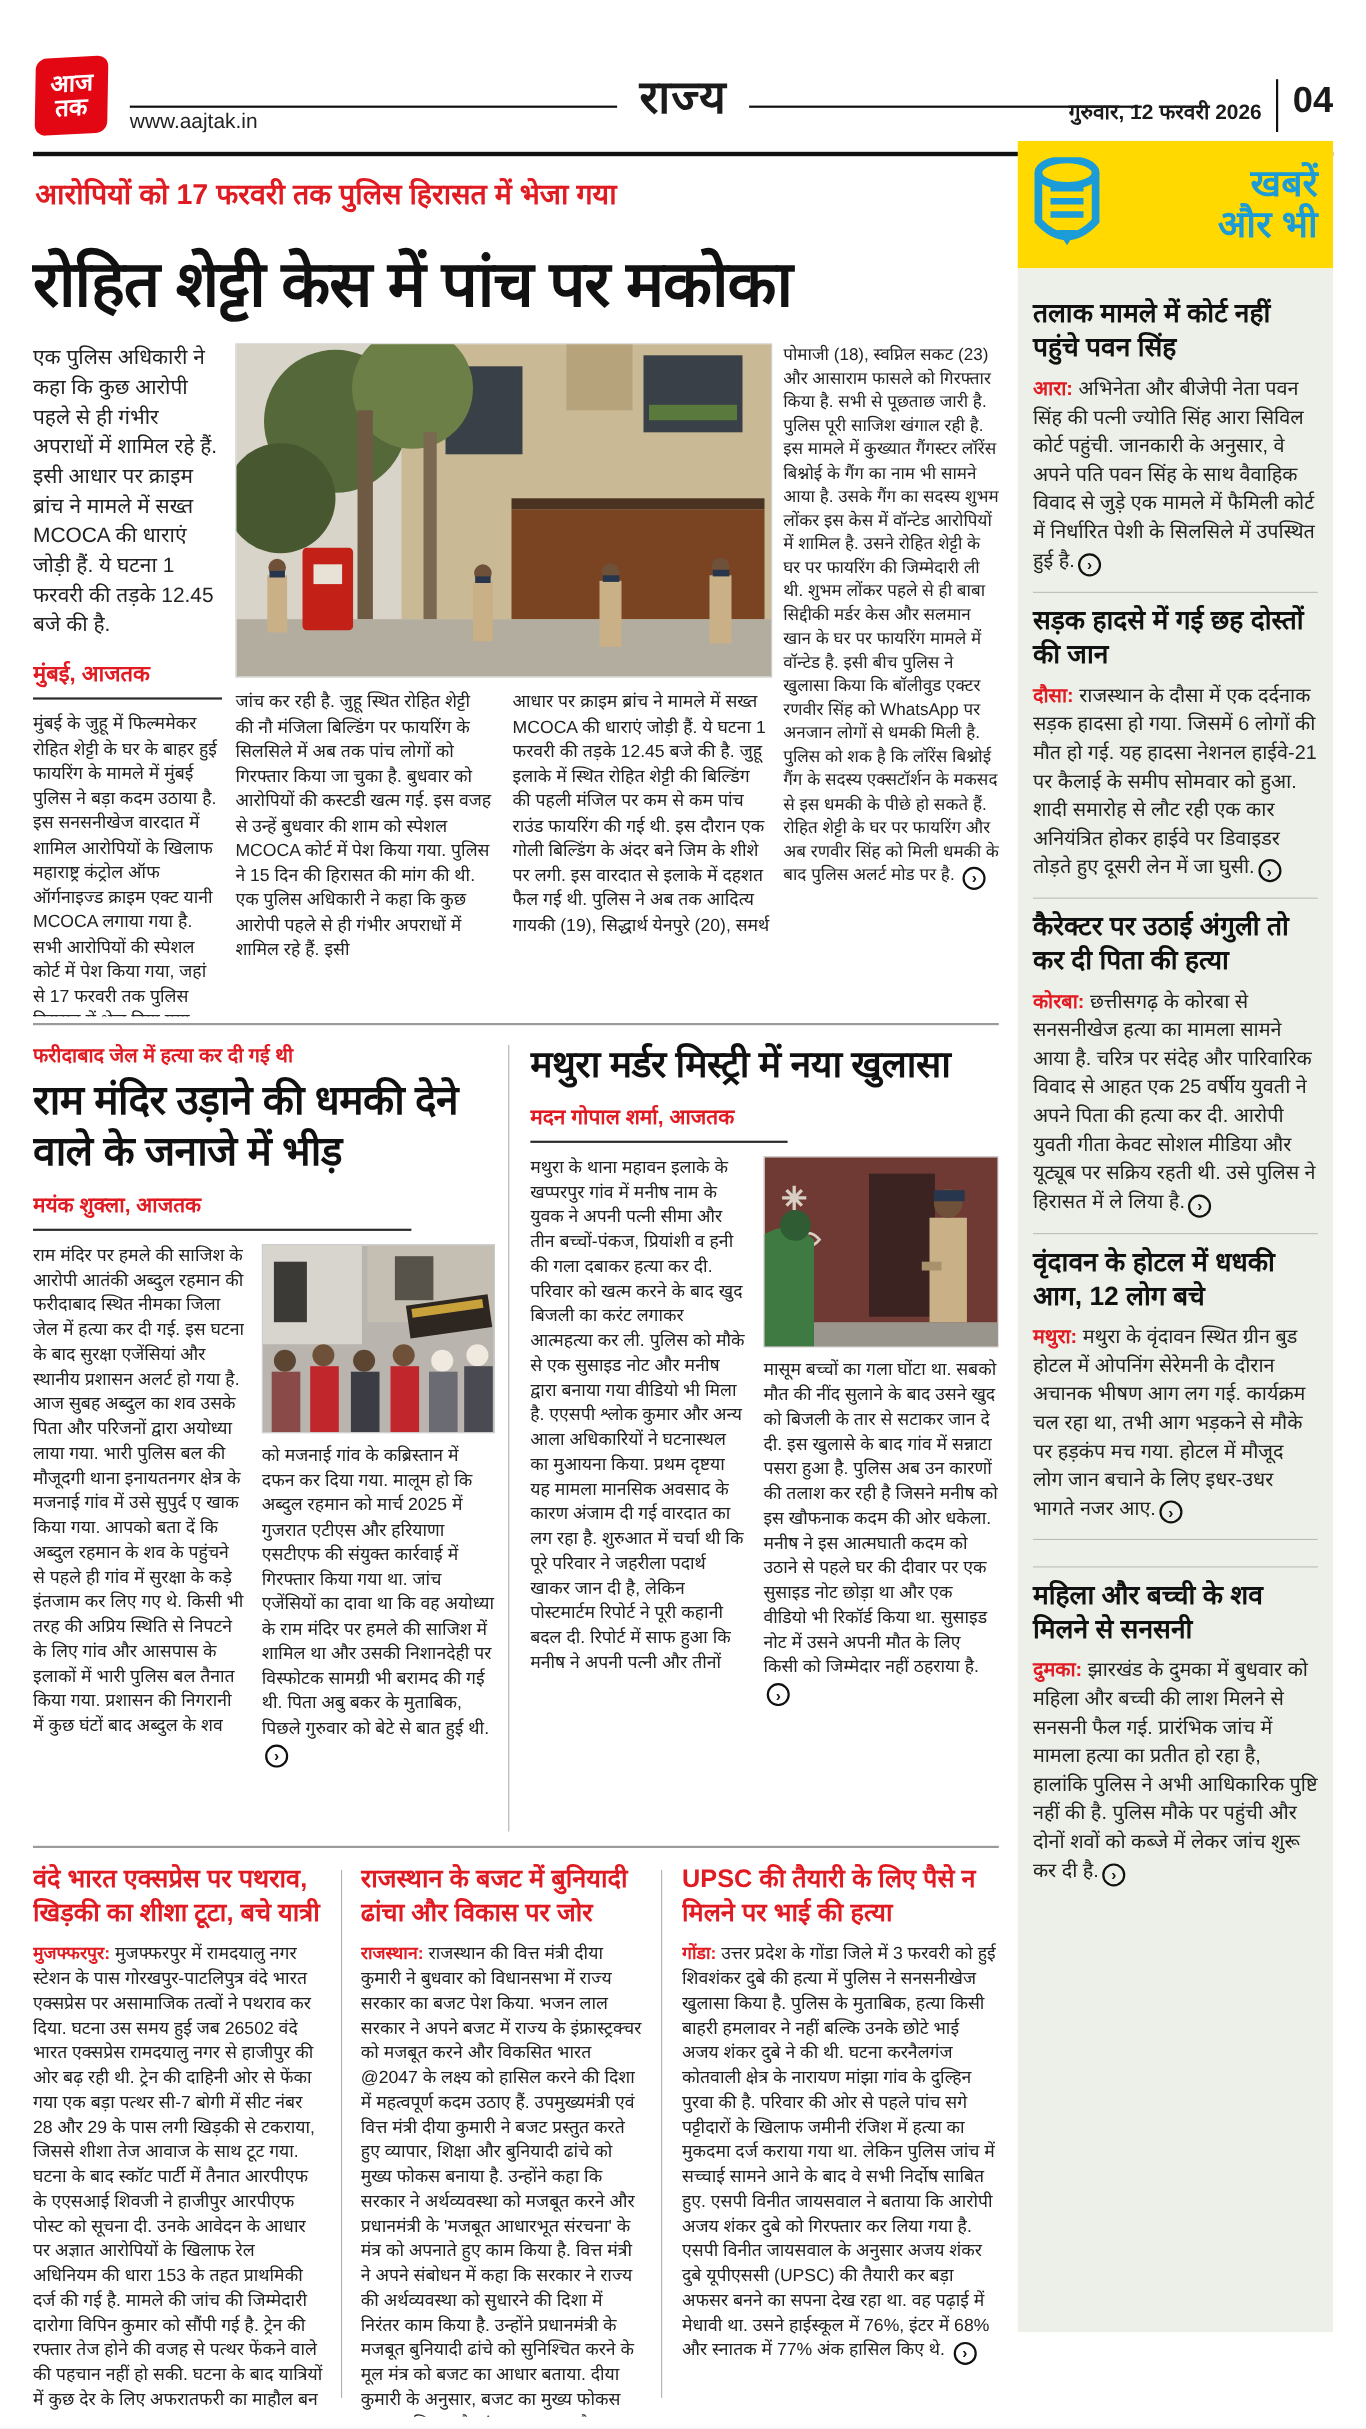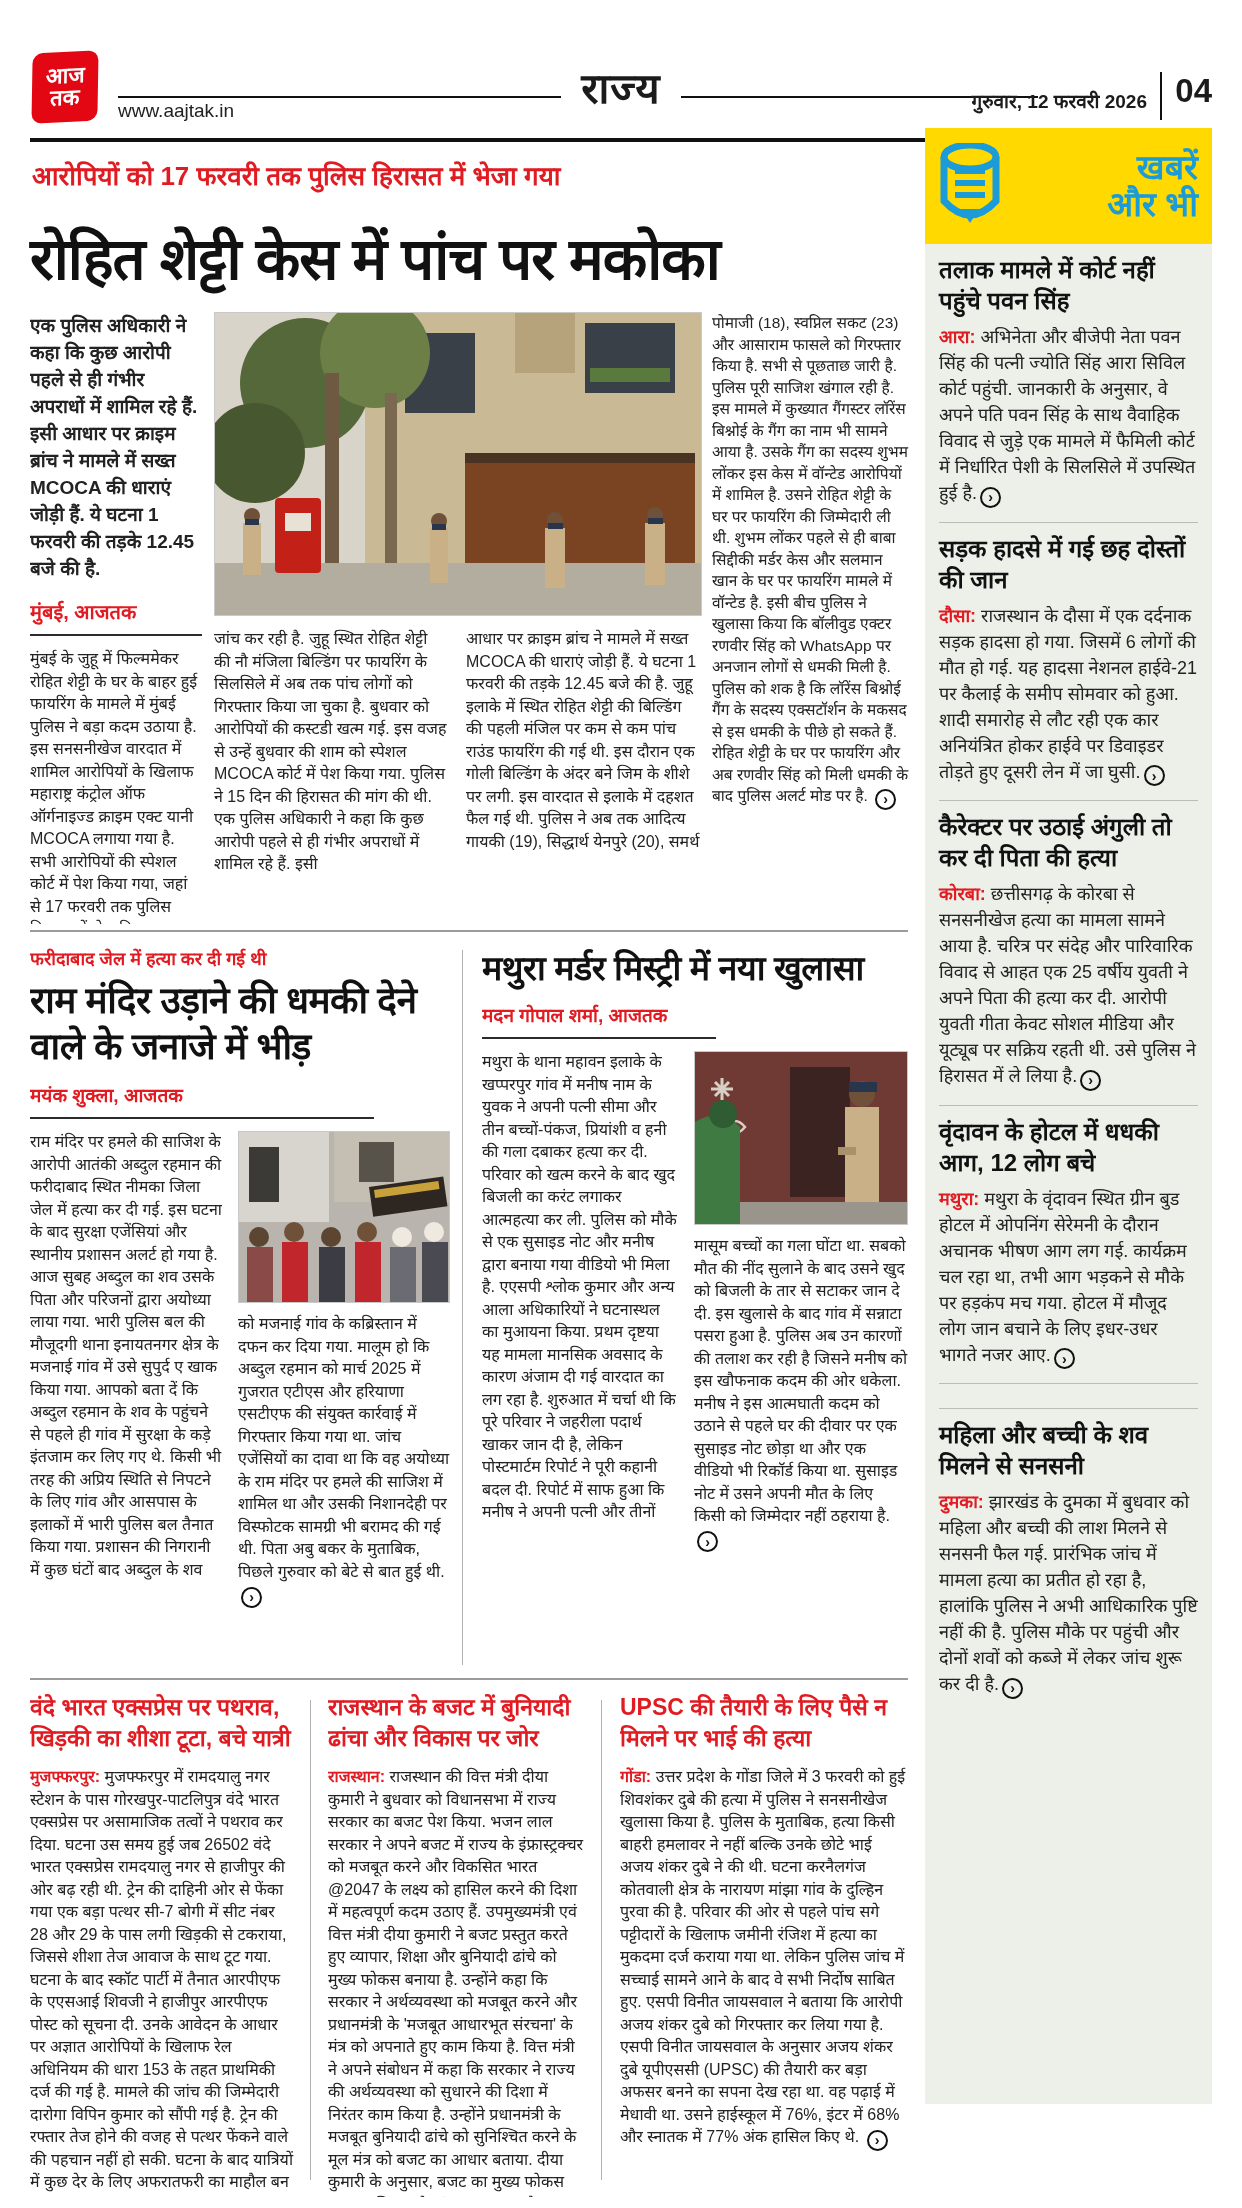--- a/index.html
+++ b/index.html
@@ -30,41 +30,41 @@
   .hsep{position:absolute;height:2px;background:#9b9b9b;}
   .vsep{position:absolute;width:1px;background:#b0b0b0;}
   .photo{display:block;border:1px solid #c9c9c9;}
 
   
   .lead-kicker{position:absolute;left:32px;top:157px;font-size:26px;}
   .lead-headline{position:absolute;left:30px;top:188px;width:880px;font-size:58px;font-weight:900;
                  line-height:64px;letter-spacing:-1px;color:#111;}
   .lead-grid{position:absolute;left:30px;top:312px;width:880px;height:612px;display:grid;
              grid-template-columns:172px 486px 198px;column-gap:12px;overflow:hidden;}
-  .lede{font-size:19px;line-height:27px;font-weight:bold;color:#222;margin-bottom:16px;}
+  .lede{font-size:19px;line-height:27px;font-weight:normal;color:#222;margin-bottom:16px;}
   .lead-col{height:612px;overflow:hidden;}
   .two-cols{display:grid;grid-template-columns:1fr 1fr;column-gap:18px;margin-top:12px;height:288px;overflow:hidden;}
 
   
   .story{position:absolute;overflow:hidden;}
   .story .kicker{font-size:18px;margin:0 0 8px 0;}
   .story .headline{font-weight:900;color:#111;margin:0 0 12px 0;letter-spacing:-0.5px;}
   .story2-grid{display:grid;grid-template-columns:192px 1fr;column-gap:16px;height:520px;overflow:hidden;}
   .story .byline{font-size:19px;width:82%;}
 
   
   .bstory{position:absolute;top:1692px;height:505px;overflow:hidden;}
   .bstory .headline{color:#e11b22;font-size:23px;line-height:31px;font-weight:900;margin:0 0 12px 0;}
 
   
   .sidebar{position:absolute;left:925px;top:128px;width:287px;height:2000px;overflow:hidden;}
   .sb-header{height:116px;background:#ffd900;display:flex;align-items:center;justify-content:space-between;
              padding:0 14px;}
   .sb-title{text-align:right;color:#1b9cd8;font-weight:700;font-size:34px;line-height:37px;}
-  .sb-body-wrap{background:#edf0e9;padding:0 14px 20px 14px;min-height:1840px;}
+  .sb-body-wrap{background:#edf0e9;padding:16px 14px 20px 14px;min-height:1840px;}
   .sb-item{padding:10px 0 14px 0;}
   .sb-item + .sb-item{border-top:1px solid #b9bdb4;}
   .sb-item .title{font-size:24px;line-height:31px;font-weight:900;color:#111;margin:0 0 8px 0;}
   .sb-item .text{font-size:18px;line-height:26px;color:#222;margin:0;}
 </style>
 </head>
 <body>
 
 <div class="page">
 

